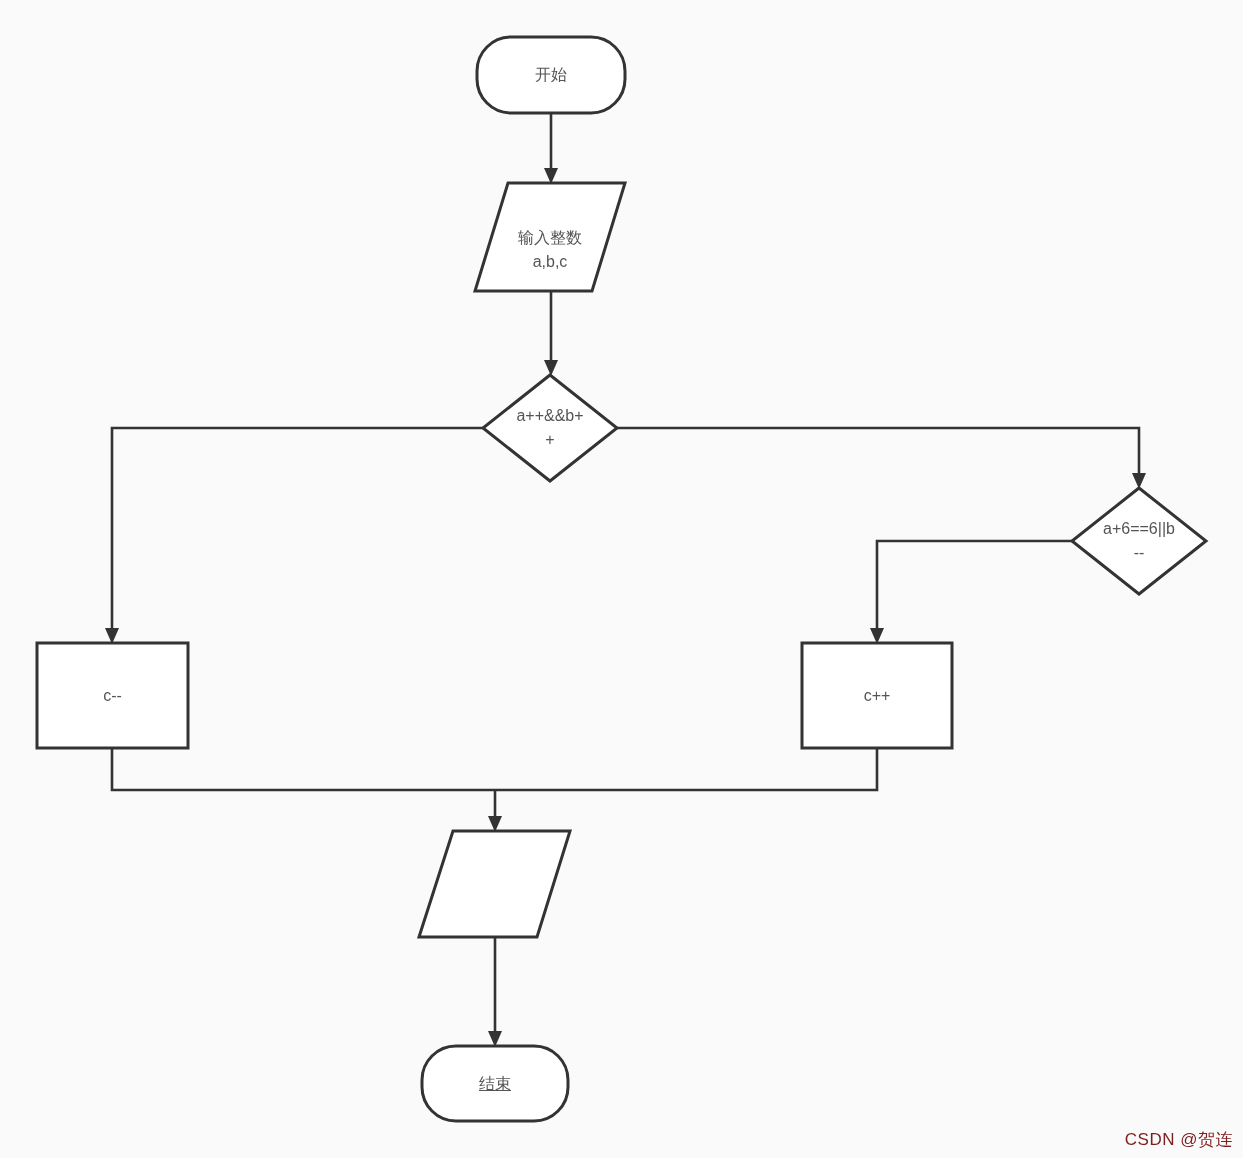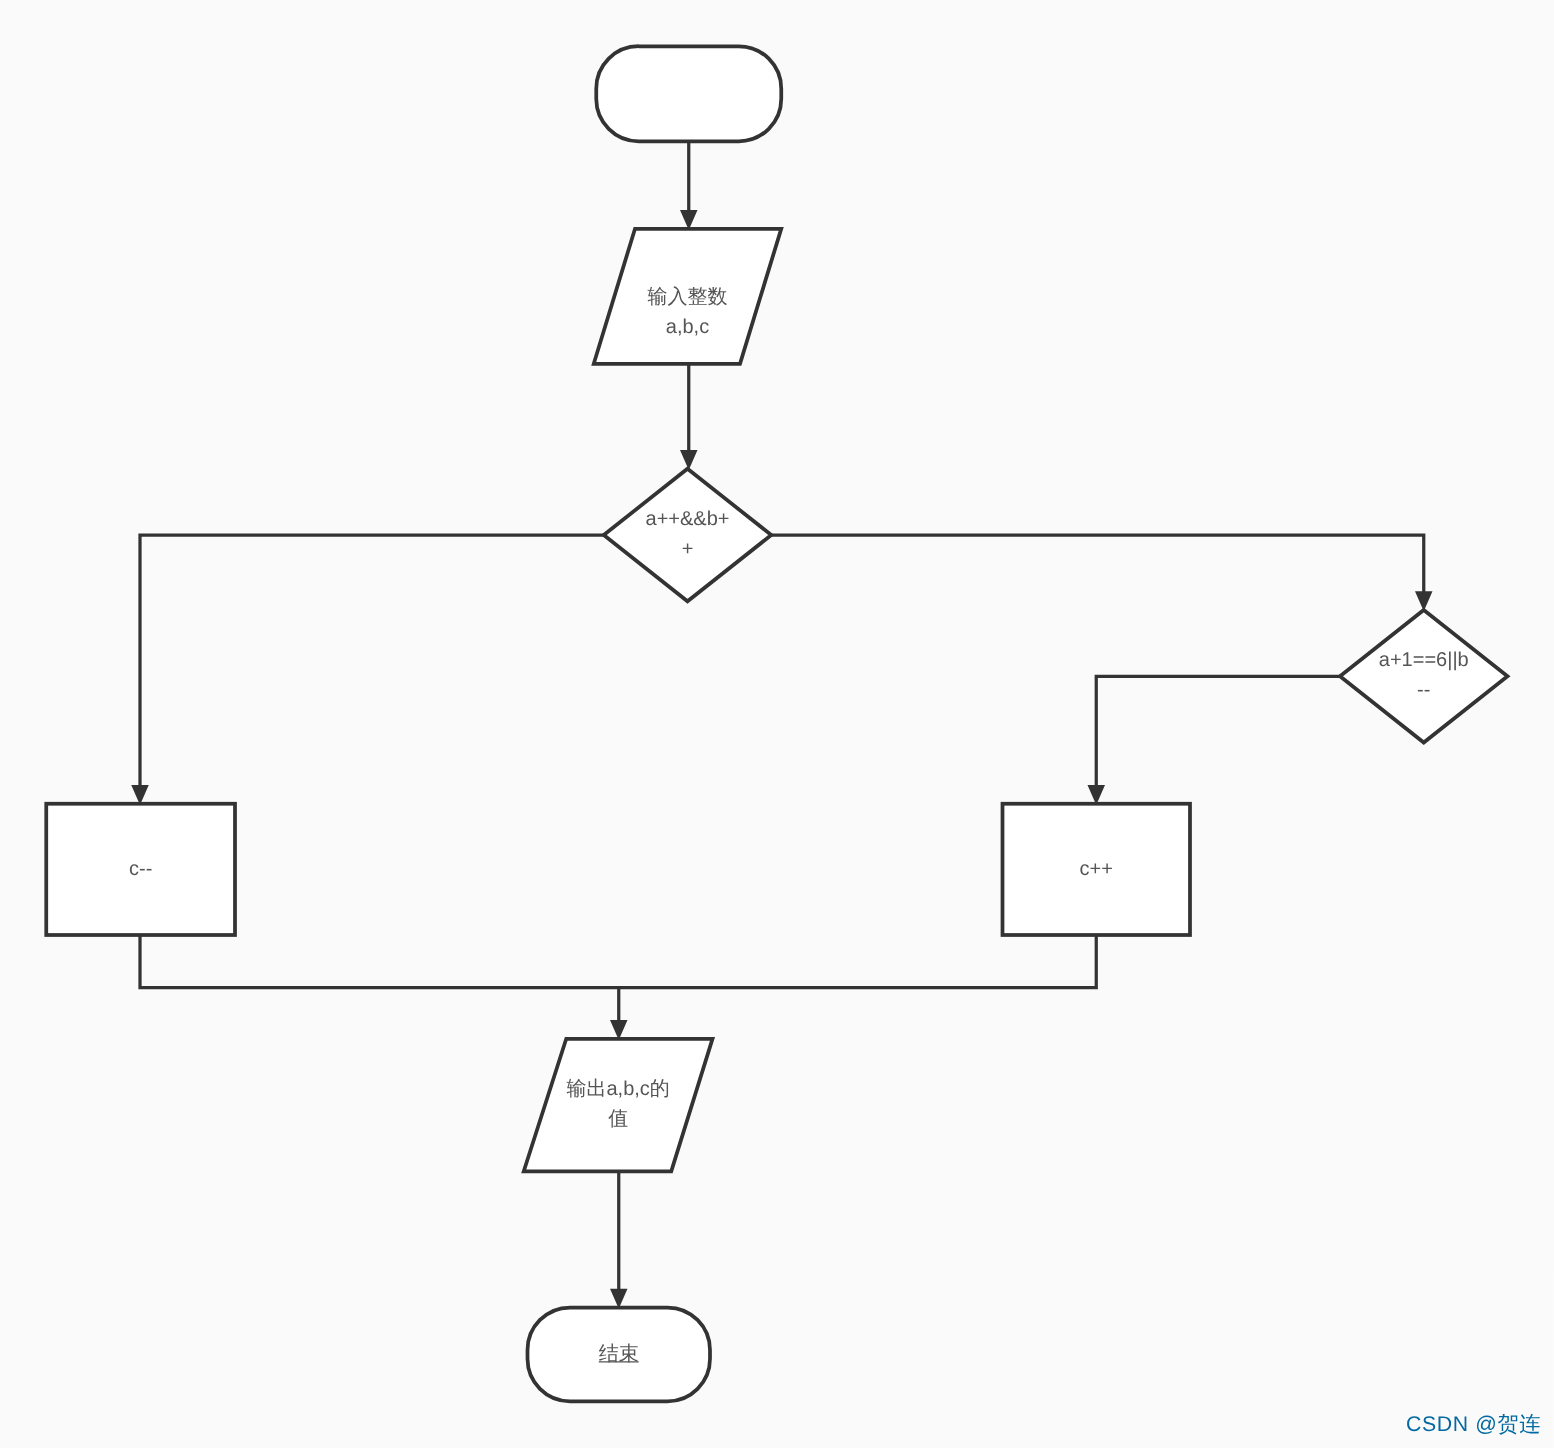--- a/index.html
+++ b/index.html
@@ -31,21 +31,21 @@
     line-height: 24px;
     pointer-events: none;
     white-space: nowrap;
   }
   .node-label span { display: block; }
   .watermark {
     position: absolute;
     right: 10px;
     bottom: 7px;
     font-size: 17px;
-    color: #0369a1;
+    color: #7f1d1d;
     letter-spacing: 0.5px;
   }
 </style>
 </head>
 <body>
 
 <div class="canvas">
 
   <svg width="1243" height="1158" viewBox="0 0 1243 1158">
 
@@ -75,48 +75,47 @@
       <polygon points="544,168 558,168 551,184"></polygon>
       <polygon points="544,360 558,360 551,376"></polygon>
       <polygon points="105,628 119,628 112,644"></polygon>
       <polygon points="1132,473 1146,473 1139,489"></polygon>
       <polygon points="870,628 884,628 877,644"></polygon>
       <polygon points="488,816 502,816 495,832"></polygon>
       <polygon points="488,1031 502,1031 495,1047"></polygon>
     </g>
   </svg>
 
+  <div class="node-label" style="left:477px; top:37px; width:148px; height:76px;">
+    <span>开始</span>
+  </div>
 
   <div class="node-label" style="left:475px; top:183px; width:150px; height:133px;">
     <span>输入整数</span>
     <span>a,b,c</span>
   </div>
 
   <div class="node-label" style="left:483px; top:375px; width:134px; height:106px;">
     <span>a++&amp;&amp;b+</span>
     <span>+</span>
   </div>
 
   <div class="node-label" style="left:1072px; top:488px; width:134px; height:106px;">
-    <span>a+1==6||b</span>
+    <span>a+6==6||b</span>
     <span>--</span>
   </div>
 
   <div class="node-label" style="left:37px; top:643px; width:151px; height:105px;">
     <span>c--</span>
   </div>
 
   <div class="node-label" style="left:802px; top:643px; width:150px; height:105px;">
     <span>c++</span>
   </div>
 
-  <div class="node-label" style="left:419px; top:831px; width:151px; height:106px;">
-    <span>输出a,b,c的</span>
-    <span>值</span>
-  </div>
 
   <div class="node-label" style="left:422px; top:1046px; width:146px; height:75px;text-decoration:underline;">
     <span>结束</span>
   </div>
 
   <div class="watermark">CSDN @贺连</div>
 
 </div>
 
 </body></html>

